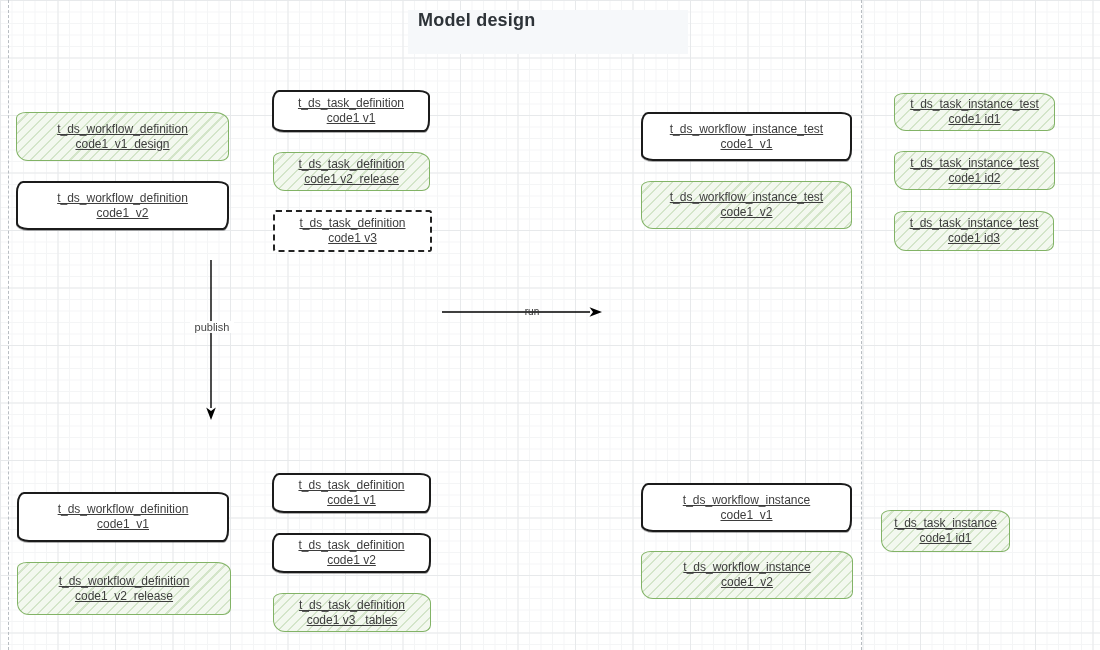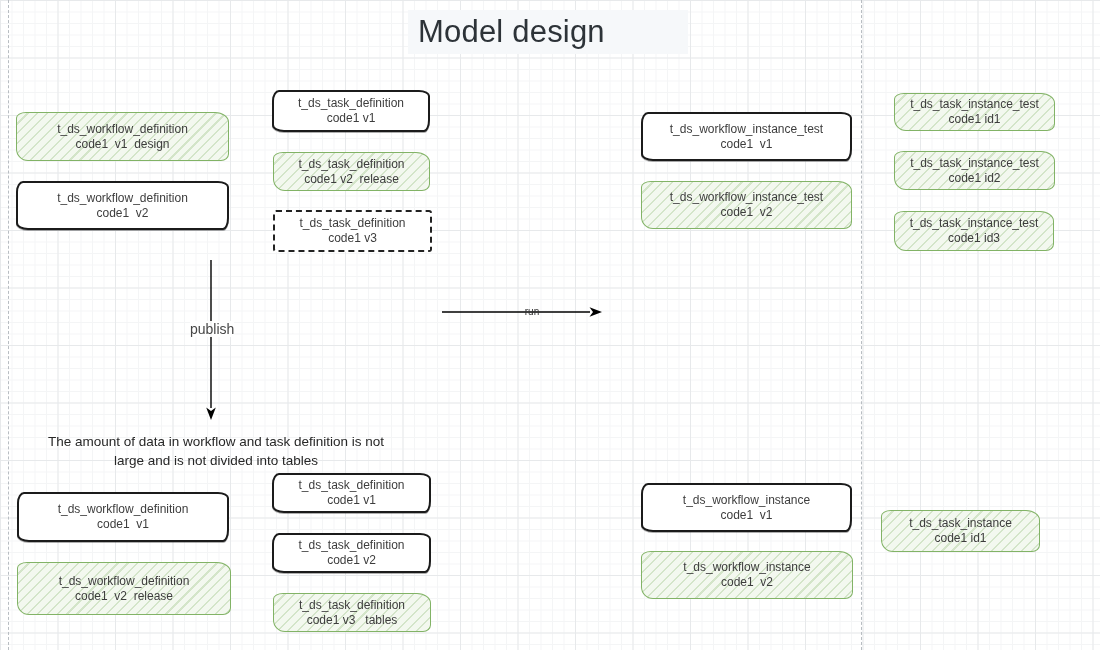--- a/index.html
+++ b/index.html
@@ -19,32 +19,34 @@
   }
 
   .guide-v {
     position:absolute; top:0; bottom:0; width:0;
     border-left:1px dashed #b8bdc2;
   }
 
   .title-block {
     position:absolute; left:408px; top:10px; width:280px; height:44px;
     background:#f6f8fa;
-    display:flex; align-items:center;
+    display:flex; 
     padding-left:10px; box-sizing:border-box;
-    font-size:31px; color:#2d3338; letter-spacing:0.2px;
+    font-size:18px; color:#2d3338; letter-spacing:0.2px;
     white-space:nowrap;
+    font-weight:bold;
   }
 
   .box {
     position:absolute;
     display:flex; flex-direction:column; justify-content:center; align-items:center;
     box-sizing:border-box;
     font-size:12px; line-height:15px; color:#3d3d3d;
     text-align:center;
+    text-decoration:underline;
   }
   .box .bl { white-space:pre; }
 
   .white {
     background:#ffffff;
     border:2px solid #1b1b1b;
     border-radius: 7px 11px 6px 12px / 11px 6px 12px 7px;
     box-shadow: 0 1px 0 rgba(27,27,27,0.35);
   }
   .dashed {
@@ -68,21 +70,21 @@
     text-align:center; font-size:13.5px; line-height:19px; color:#272727;
   }
 
   .arrow-svg { position:absolute; overflow:visible; }
 
   .edge-label {
     position:absolute; text-align:center; color:#474747;
   }
   .label-publish {
     left:190px; top:321px; width:44px;
-    font-size:14px;
+    font-size:11px;
     background:rgba(255,255,255,0.95);
   }
   .label-run {
     left:517px; top:306px; width:30px;
     font-size:10px; color:#333333;
   }
 </style>
 </head>
 <body>
 
@@ -144,24 +146,20 @@
     <path d="M8 162 L3.2 149.5 L8 153 L12.8 149.5 Z" fill="#000000"></path>
   </svg>
   <div class="edge-label label-publish">publish</div>
 
   <svg class="arrow-svg" style="left:441px;top:304px" width="164" height="17">
     <line x1="1" y1="8" x2="149" y2="8" stroke="#000000" stroke-width="1.4"></line>
     <path d="M161 8 L148.5 3.2 L152 8 L148.5 12.8 Z" fill="#000000"></path>
   </svg>
   <div class="edge-label label-run">run</div>
 
-  <div class="note">
-    <div>The amount of data in workflow and task definition is not</div>
-    <div>large and is not divided into tables</div>
-  </div>
 
   <div class="box white" style="left:17px;top:492px;width:212px;height:50px">
     <div class="bl">t_ds_workflow_definition</div>
     <div class="bl">code1  v1</div>
   </div>
   <div class="box green" style="left:17px;top:562px;width:214px;height:53px">
     <div class="bl">t_ds_workflow_definition</div>
     <div class="bl">code1  v2  release</div>
   </div>
 
@@ -180,18 +178,18 @@
 
   <div class="box white" style="left:641px;top:483px;width:211px;height:49px">
     <div class="bl">t_ds_workflow_instance</div>
     <div class="bl">code1  v1</div>
   </div>
   <div class="box green" style="left:641px;top:551px;width:212px;height:48px">
     <div class="bl">t_ds_workflow_instance</div>
     <div class="bl">code1  v2</div>
   </div>
 
-  <div class="box green" style="left:881px;top:510px;width:159px;height:42px">
+  <div class="box green" style="left:881px;top:510px;width:129px;height:42px">
     <div class="bl">t_ds_task_instance</div>
     <div class="bl">code1 id1</div>
   </div>
 
 </div>
 
 </body></html>

